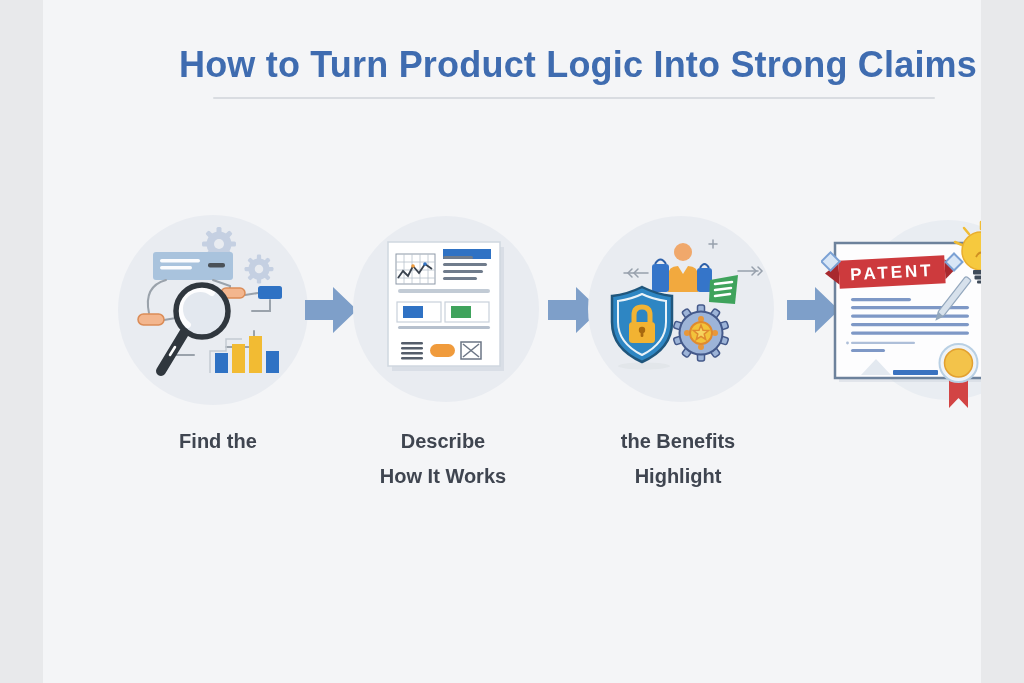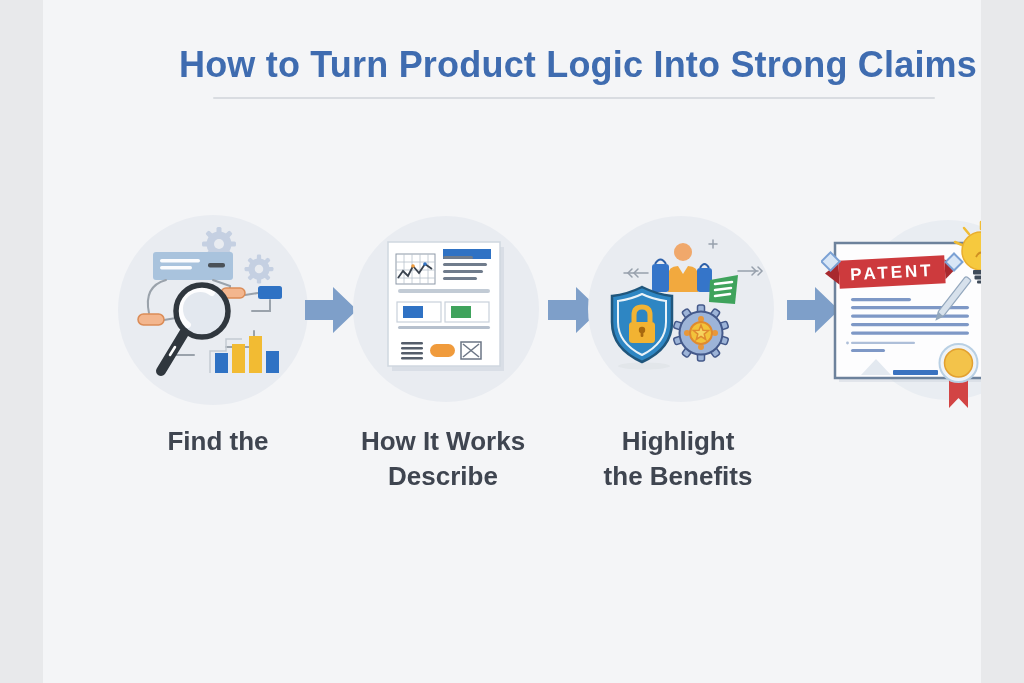--- a/index.html
+++ b/index.html
@@ -24,21 +24,21 @@
   .c2{left:310px;top:216px;width:186px;height:186px;}
   .c3{left:545px;top:216px;width:186px;height:186px;}
   .step-circle svg{position:absolute;left:0;top:0;}
   .arrow{position:absolute;width:52px;height:46px;}
   .a1{left:262px;top:287px;}
   .a2{left:505px;top:287px;}
   .a3{left:744px;top:287px;}
   .patent-wrap{position:absolute;left:778px;top:212px;width:232px;height:215px;}
   .step-label{
     position:absolute;top:424px;width:200px;text-align:center;
-    font-size:26px;font-weight:bold;color:#3f4550;line-height:35px;
+    font-size:20px;font-weight:bold;color:#3f4550;line-height:35px;
   }
   .l1{left:75px;}
   .l2{left:300px;}
   .l3{left:535px;}
   .step-label span{display:block;}
 </style>
 </head>
 <body>
 
 <div class="canvas">
@@ -285,21 +285,21 @@
       <path d="M128,160 L128,196 L137.5,186 L147,196 L147,160 Z" fill="#d24444"></path>
       <circle cx="137.5" cy="151" r="19" fill="#eef3f8" stroke="#b9d0e4" stroke-width="2"></circle>
       <circle cx="137.5" cy="151" r="14" fill="#f3c34a" stroke="#e2a030" stroke-width="1.5"></circle>
     </svg>
   </div>
 
   <div class="step-label l1">
     <span>Find the</span>
   </div>
   <div class="step-label l2">
+    <span>Describe</span>
     <span>How It Works</span>
-    <span>Describe</span>
   </div>
   <div class="step-label l3">
+    <span>the Benefits</span>
     <span>Highlight</span>
-    <span>the Benefits</span>
   </div>
 
 </div>
 
 </body></html>

